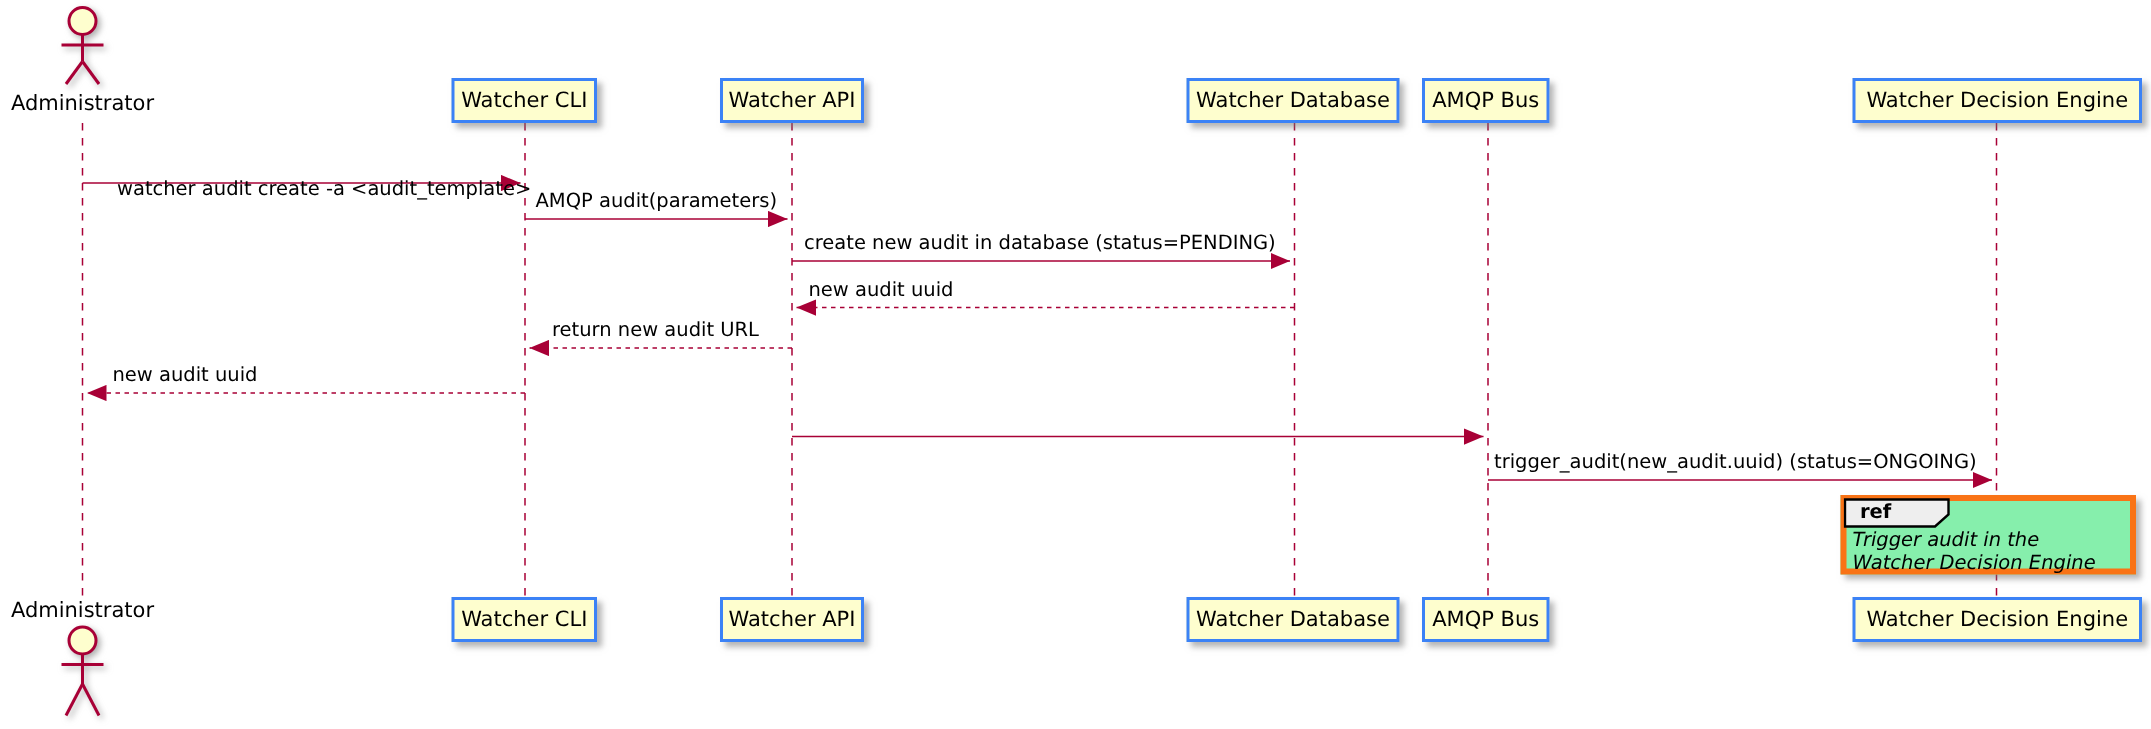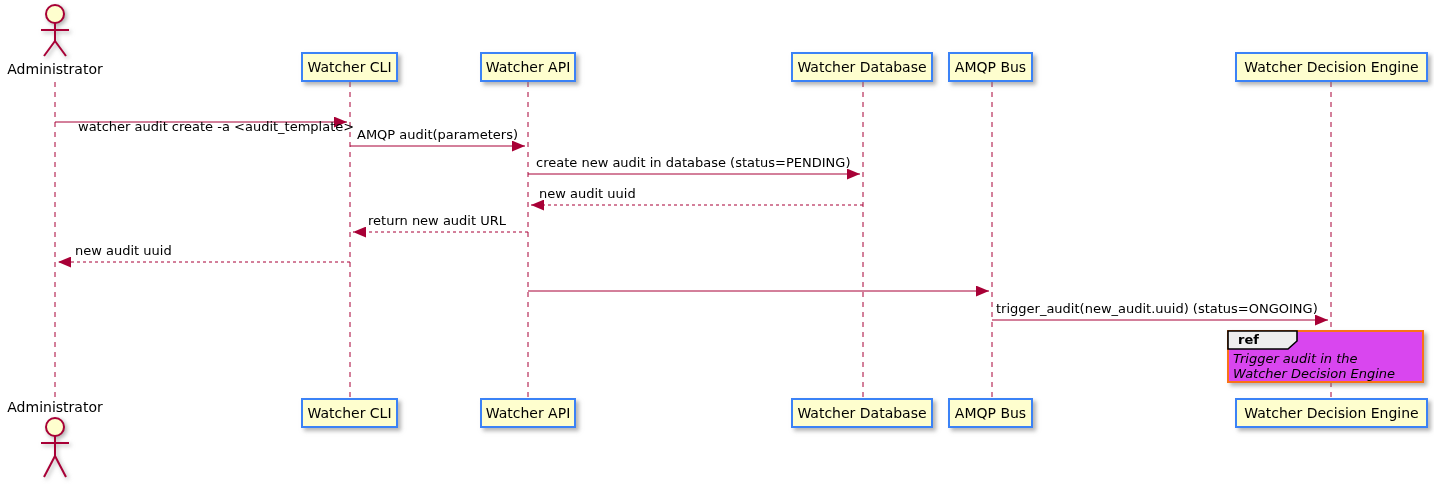--- a/index.html
+++ b/index.html
@@ -42,22 +42,22 @@
   .msg-label {
     position: absolute;
     font-size: 13px;
     color: #000000;
     white-space: nowrap;
     line-height: 16px;
   }
   .ref-box {
     position: absolute;
     box-sizing: border-box;
-    background: #d946ef;
-    border: 2px solid #f97316;
+    background: #86efac;
+    border: 4px solid #f97316;
     box-shadow: 3px 3px 4px rgba(120,120,120,0.55);
   }
   .ref-tag-svg { position: absolute; left: -2px; top: -2px; }
   .ref-tag-text {
     position: absolute;
     left: 9px; top: 0px;
     font-size: 13px;
     font-weight: bold;
     color: #000000;
   }

